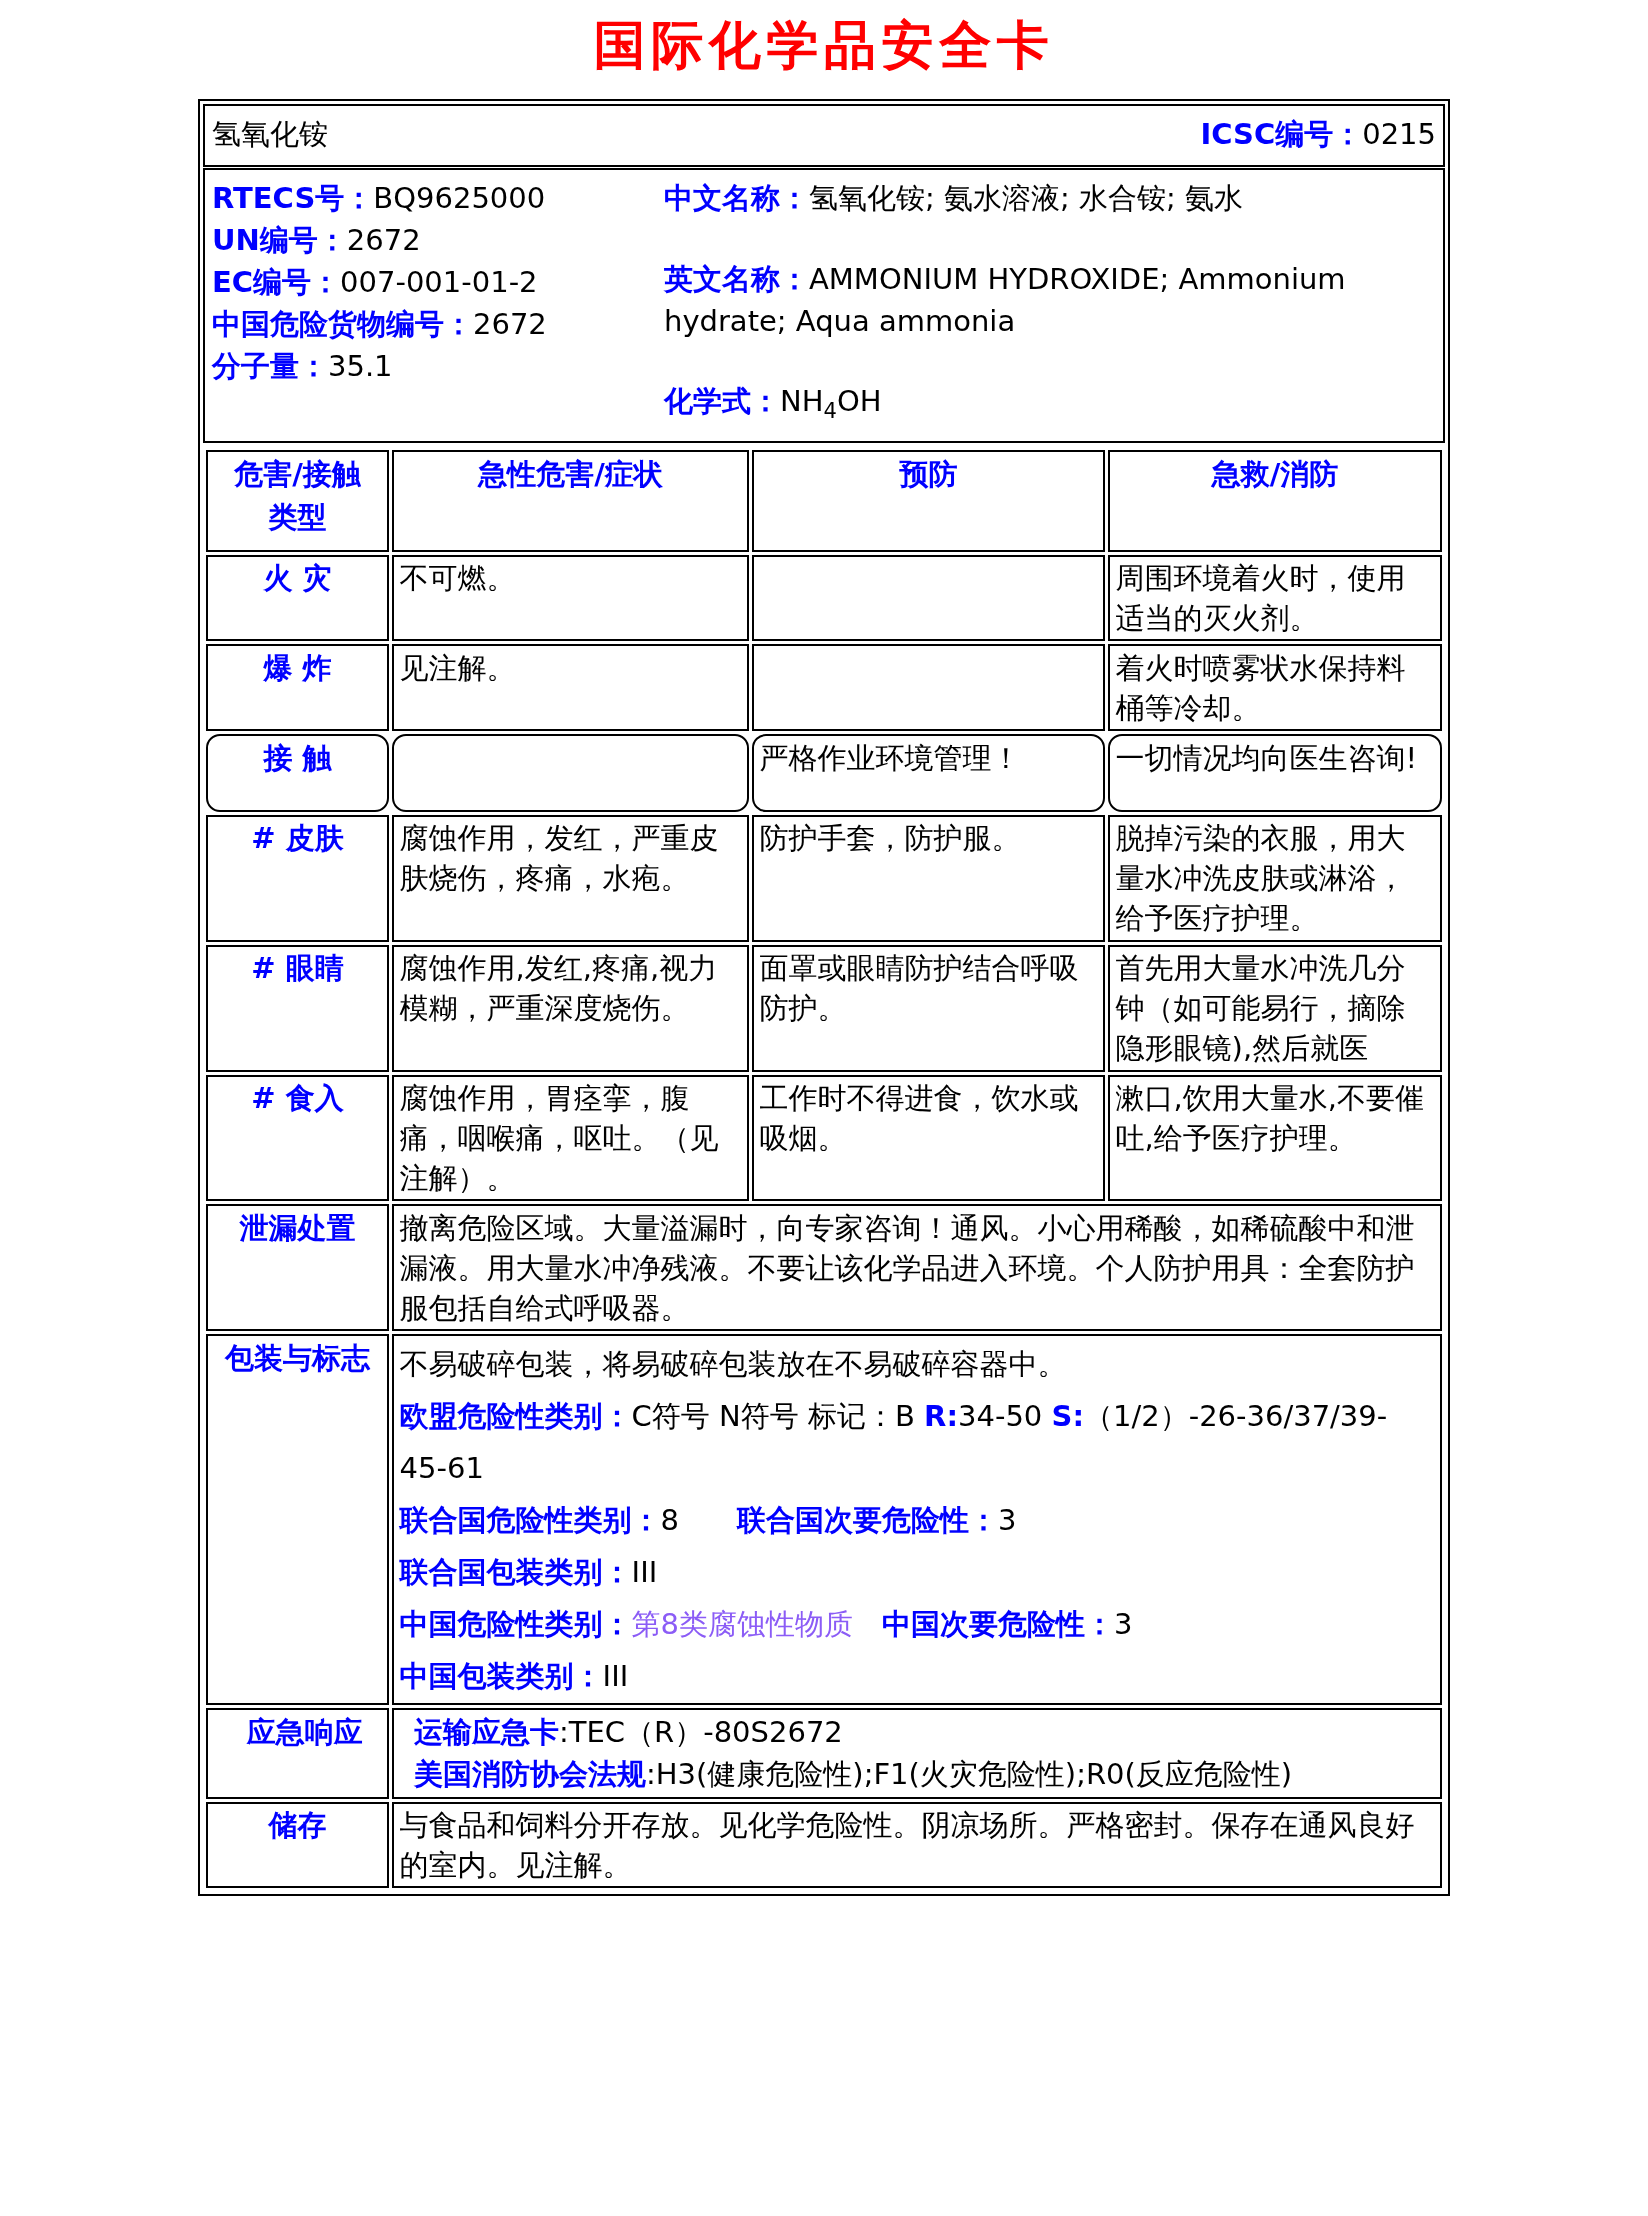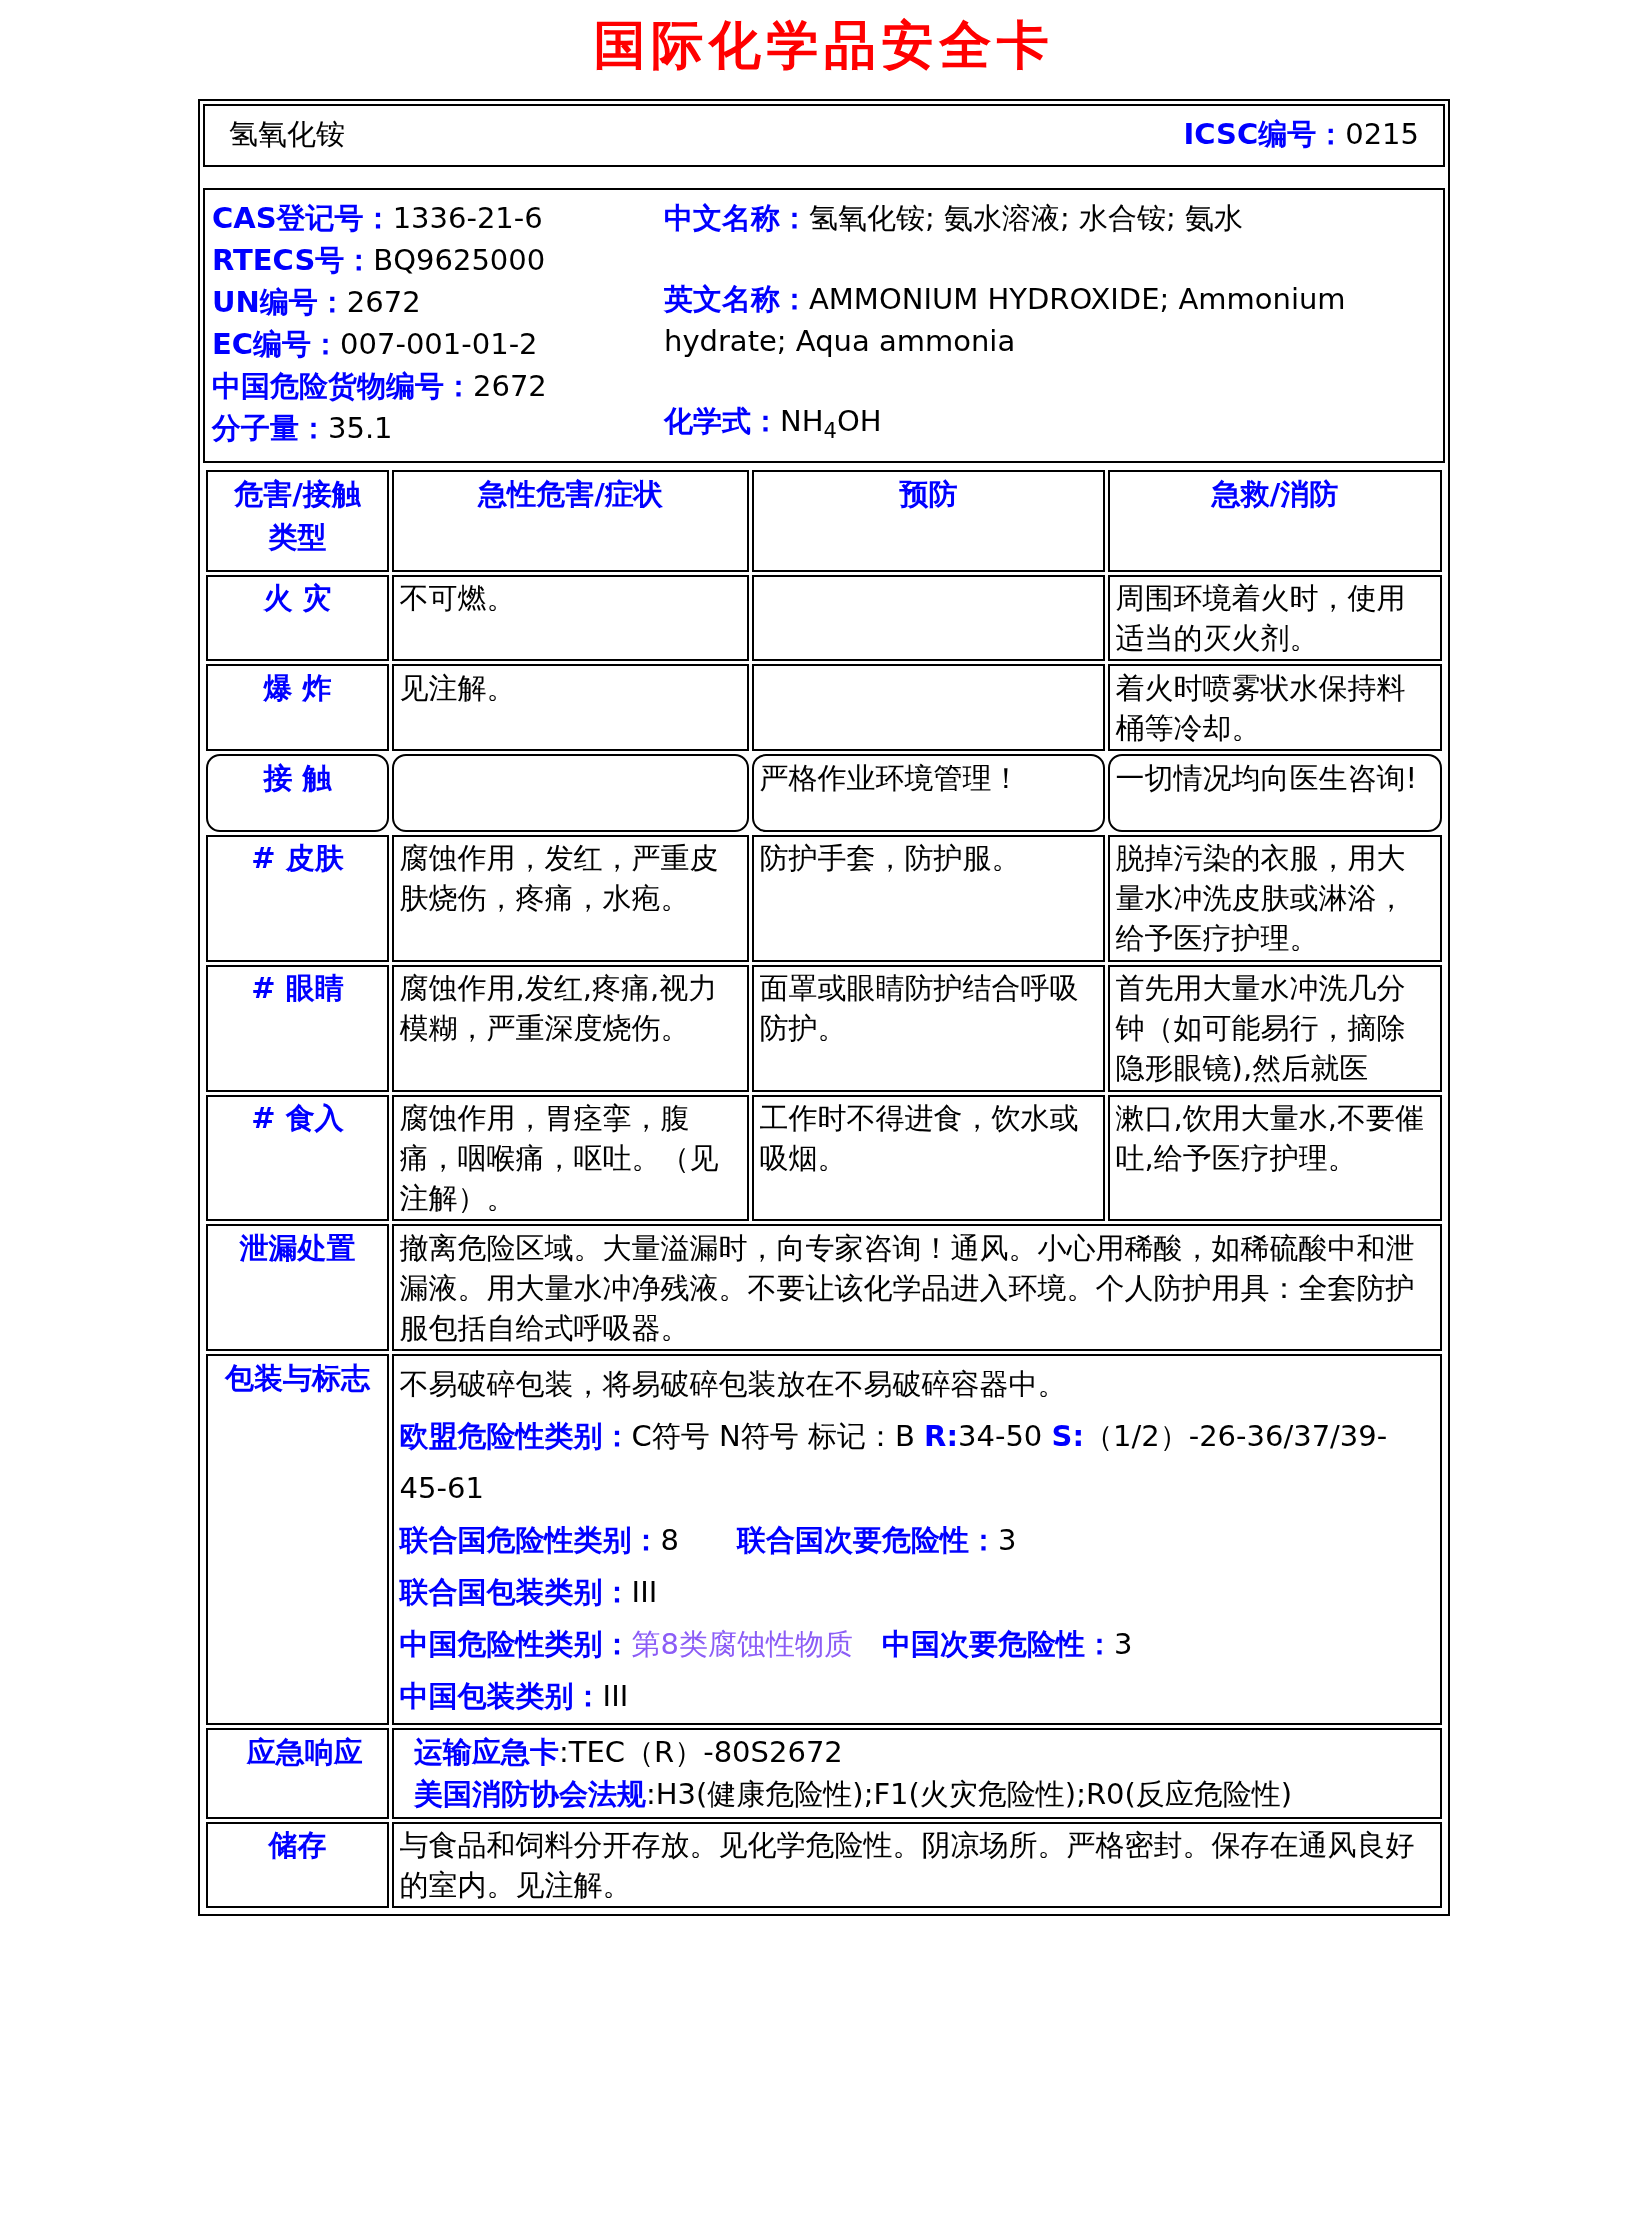--- a/index.html
+++ b/index.html
@@ -13,21 +13,21 @@
     font-size:52px;font-weight:bold;color:#ff0000;letter-spacing:5.6px;
     white-space:nowrap;
   }
   .card{
     width:1242px;margin:0 auto;border:2.8px solid #000;padding:2.8px;background:#fff;
   }
   .blue{color:#0000ff;font-weight:bold;}
   
   .bar{
     border:2.1px solid #000;height:59px;display:flex;align-items:center;
-    justify-content:space-between;padding:0 24px;font-size:29px;margin-bottom:21px;
+    justify-content:space-between;padding:0 7px;font-size:29px;margin-bottom:1px;
   }
   
   .id-section{
     border:2.1px solid #000;display:flex;padding:7px 8.4px 9.8px 7px;margin-bottom:3.5px;
   }
   .id-left{width:452px;flex:none;}
   .id-line{height:42px;line-height:42px;font-size:29px;white-space:nowrap;}
   .id-right{flex:1;font-size:29px;}
   .id-cn{height:42px;line-height:42px;}
   .id-en{margin-top:39px;line-height:42px;min-height:84px;}
@@ -64,23 +64,20 @@
 
   <div class="bar">
     <span>氢氧化铵</span>
     <span>
       <span class="blue">ICSC编号：</span><span>0215</span>
     </span>
   </div>
 
   <div class="id-section">
     <div class="id-left">
-      <div class="id-line">
-        <span class="blue">CAS登记号：</span><span>1336-21-6</span>
-      </div>
       <div class="id-line">
         <span class="blue">RTECS号：</span><span>BQ9625000</span>
       </div>
       <div class="id-line">
         <span class="blue">UN编号：</span><span>2672</span>
       </div>
       <div class="id-line">
         <span class="blue">EC编号：</span><span>007-001-01-2</span>
       </div>
       <div class="id-line">

